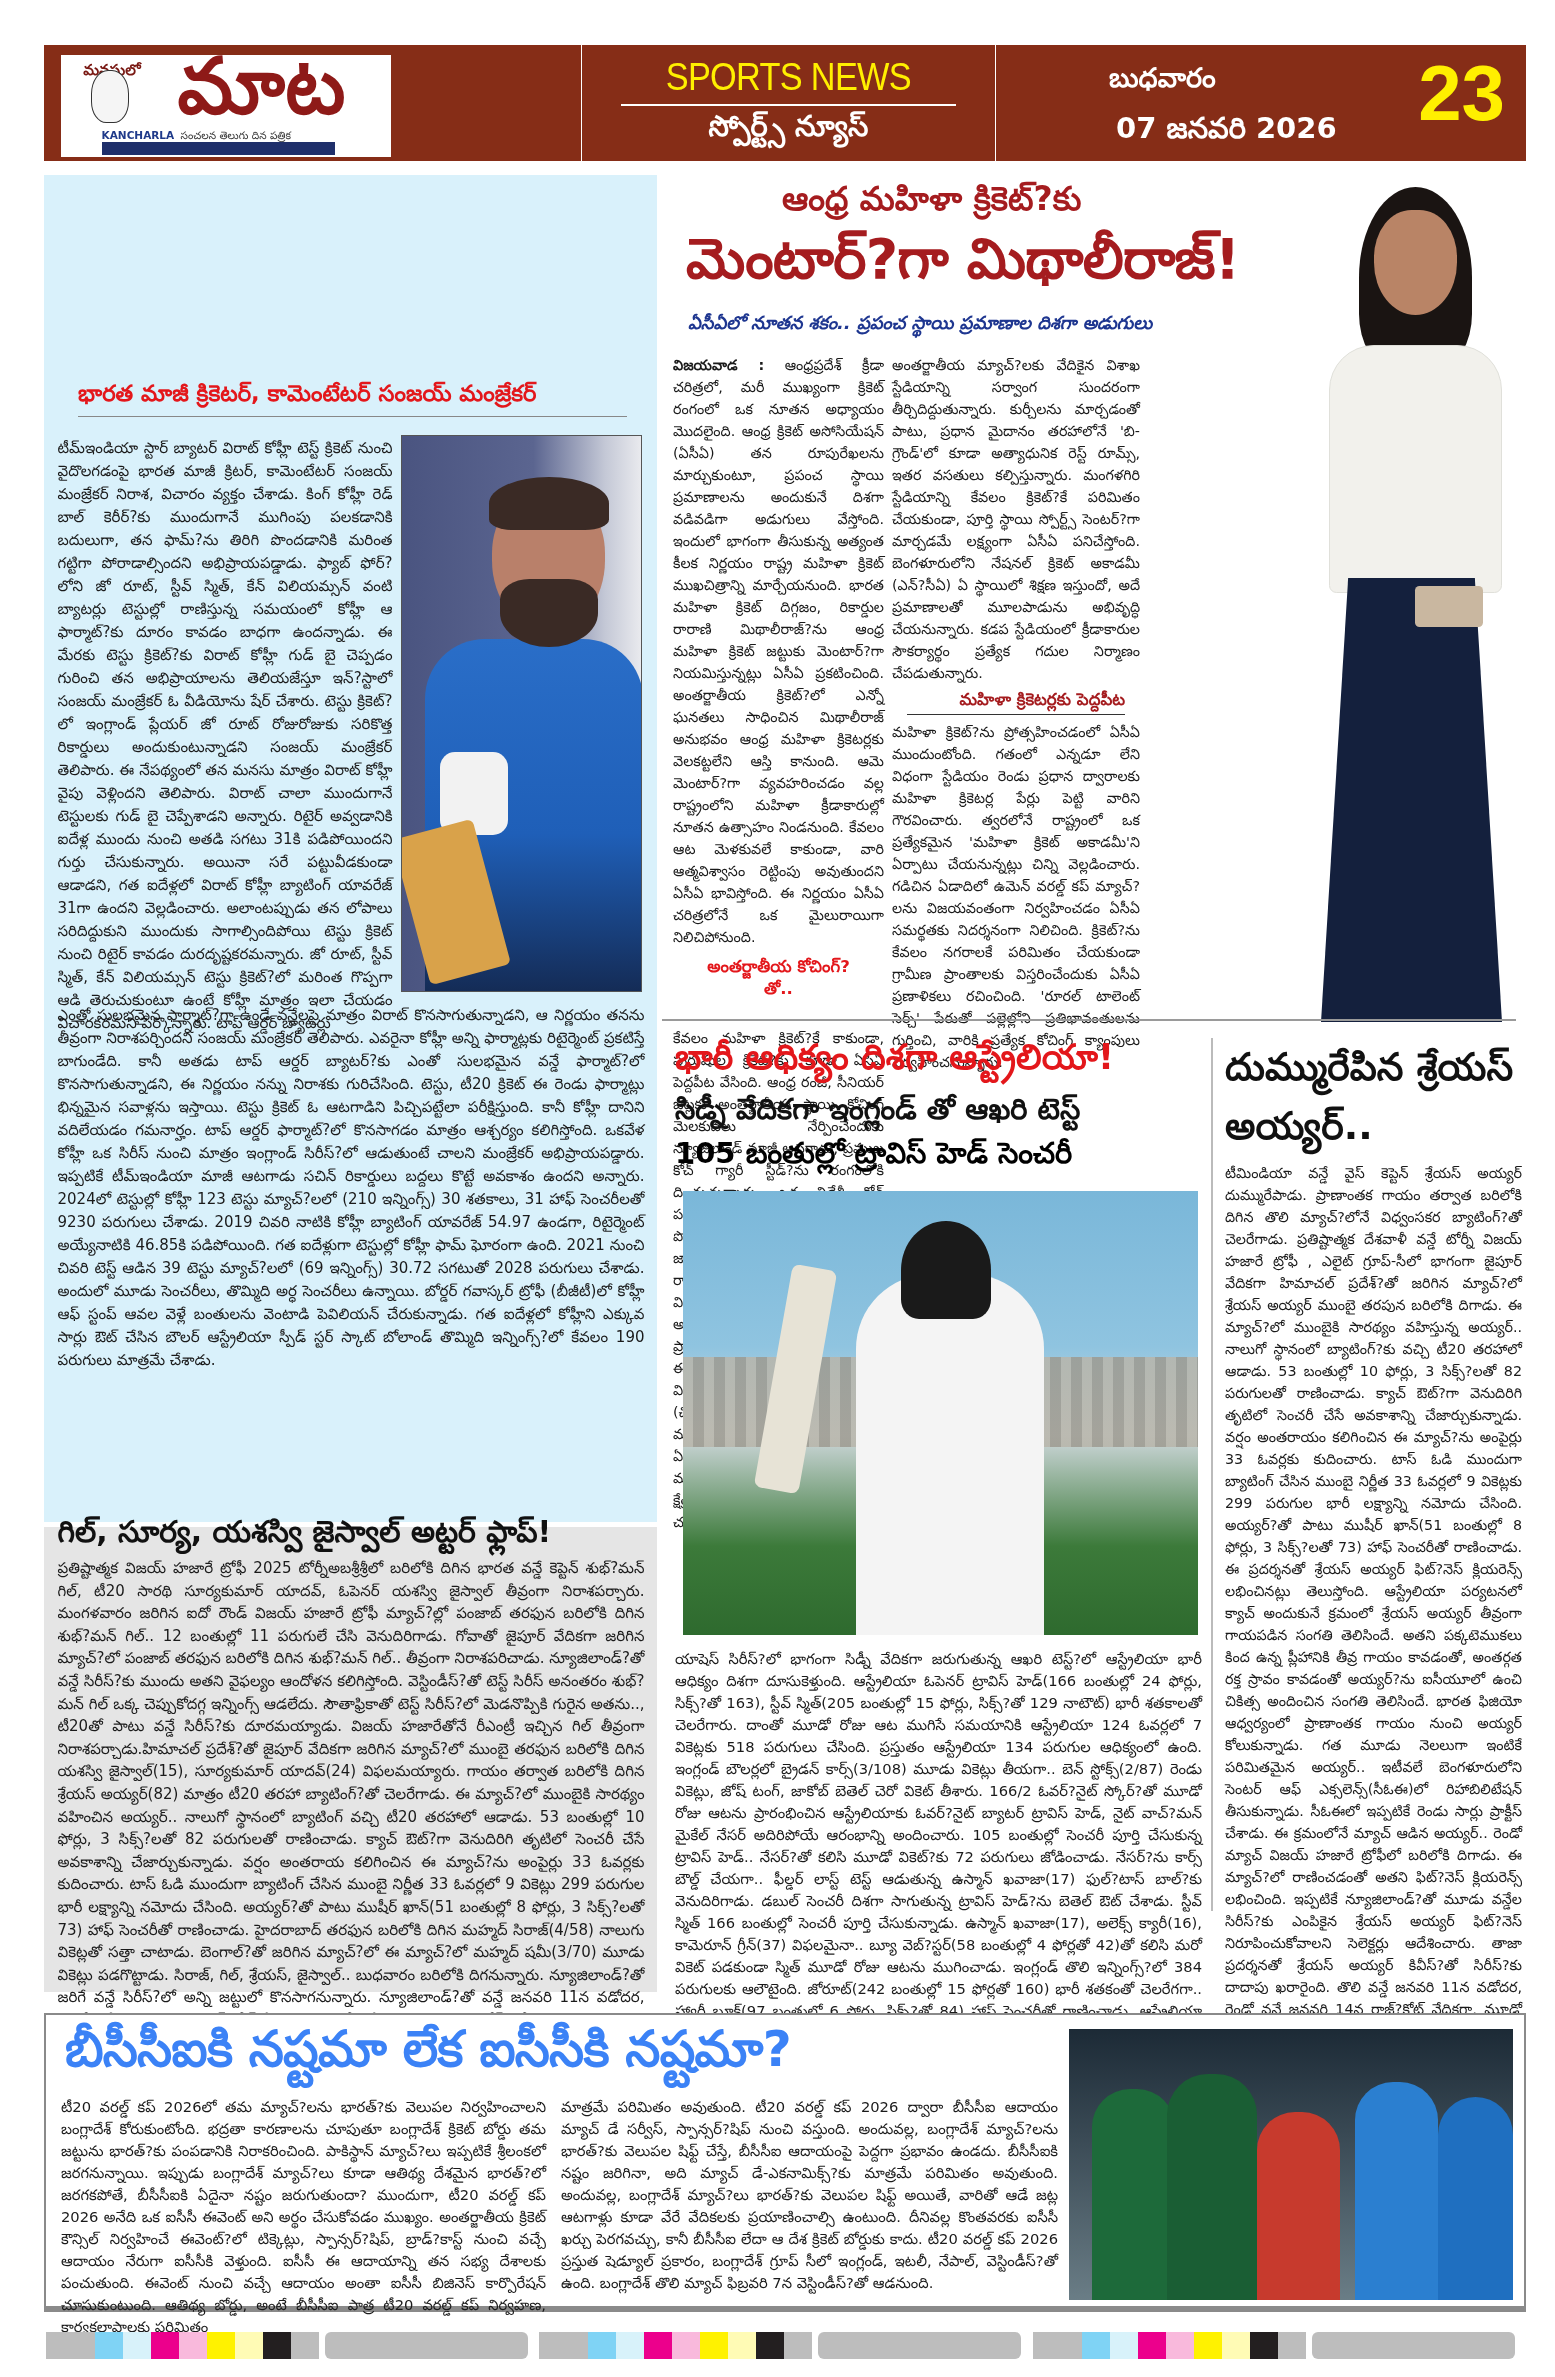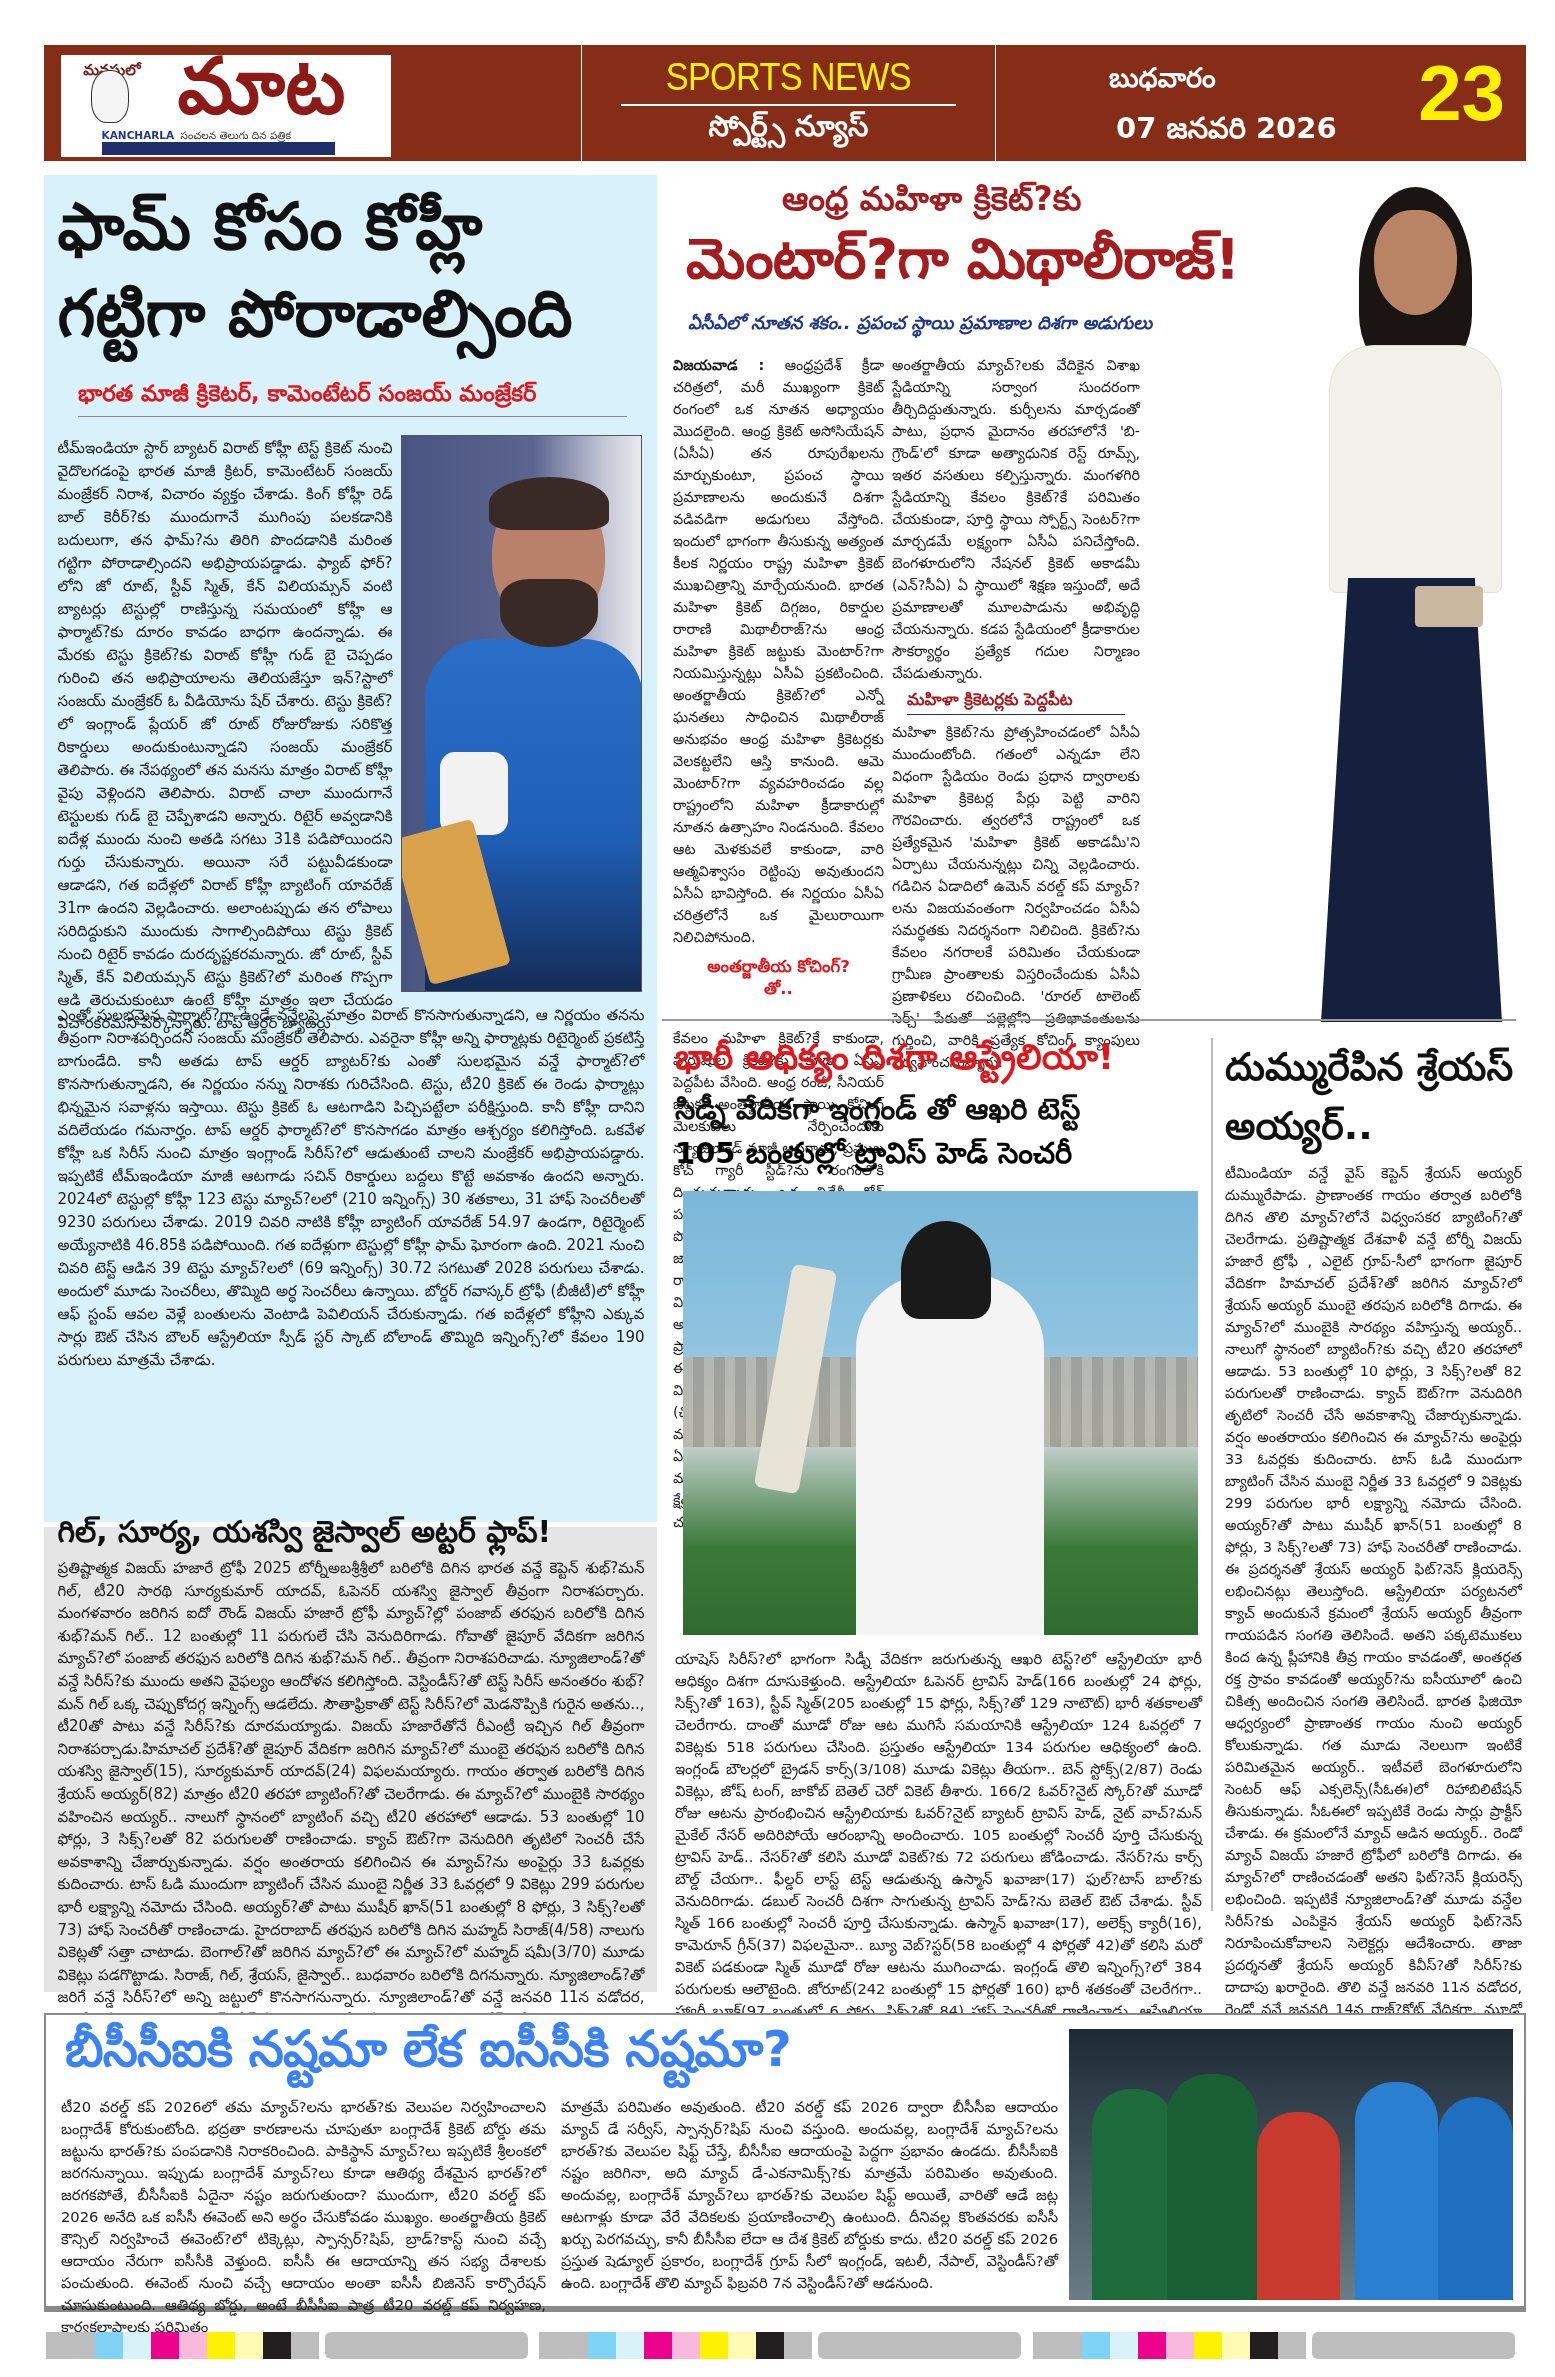--- a/index.html
+++ b/index.html
@@ -45,21 +45,21 @@
   .gill-body { position: absolute; left: 13.5px; top: 30px; width: 587px; font-size: 15px; line-height: 22.6px; text-align: justify; }
 
   
   .mithali-kicker { position: absolute; left: 782px; top: 179px; font-size: 33px; color: #a51c1f; font-weight: bold; }
   .mithali-headline { position: absolute; left: 686px; top: 226px; font-size: 56px; color: #a51c1f; font-weight: bold; letter-spacing: -0.8px; }
   .mithali-sub { position: absolute; left: 688px; top: 312px; font-size: 18px; color: #1e3690; font-weight: bold; font-style: italic; }
   .mithali-col1 { position: absolute; left: 673px; top: 354px; width: 316px; font-size: 14.3px; line-height: 22px; text-align: justify; }
   .mithali-col2 { position: absolute; left: 892px; top: 354px; width: 248px; font-size: 14.3px; line-height: 22px; text-align: justify; }
   .mithali-col1 { width: 211px; }
   .crosshead { font-size: 16.6px; color: #e3171b; font-weight: bold; text-align: center; border-bottom: 0.8px solid #333; margin: 7.5px 22.6px 7.5px 22.6px; padding-bottom: 19px; }
-  .crosshead-2 { font-size: 16.6px; color: #a51c1f; font-weight: bold; text-align: left; border-bottom: 0.8px solid #333; margin: 4.5px 15px 6px 15px; padding-bottom: 3px; }
+  .crosshead-2 { font-size: 16.6px; color: #a51c1f; font-weight: bold; text-align: right; border-bottom: 0.8px solid #333; margin: 4.5px 15px 6px 15px; padding-bottom: 3px; }
   .mithali-photo { position: absolute; left: 1291px; top: 187px; width: 226px; height: 835px; background: #ffffff; overflow: hidden; }
   .mp-hair { position: absolute; left: 68px; top: 0; width: 113px; height: 181px; background: #1a1412; border-radius: 50% 50% 30% 30%; }
   .mp-face { position: absolute; left: 83px; top: 22.6px; width: 83px; height: 105px; background: #b98466; border-radius: 45% 45% 50% 50%; }
   .mp-top { position: absolute; left: 38px; top: 158px; width: 173px; height: 248px; background: #f2f1ec; border-radius: 45px 45px 7.5px 7.5px; border: 0.8px solid #e0e0da; }
   .mp-pants { position: absolute; left: 30px; top: 391px; width: 181px; height: 444px; background: #14203d; clip-path: polygon(15% 0, 85% 0, 100% 100%, 0 100%); }
   .mp-bag { position: absolute; left: 124px; top: 399px; width: 68px; height: 41px; background: #c9b7a0; border-radius: 4.5px; }
   .mithali-divider { position: absolute; left: 662px; top: 1019px; width: 854px; height: 1.5px; background: #9a9a9a; }
 
   
   .aus-headline { position: absolute; left: 675px; top: 1037px; font-size: 35px; color: #e3171b; font-weight: bold; }
@@ -116,21 +116,20 @@
     <div class="section-te">స్పోర్ట్స్ న్యూస్</div>
   </div>
   <div class="mh-date-cell">
     <div class="day-name">బుధవారం</div>
     <div class="date-text">07 జనవరి 2026</div>
     <div class="page-number">23</div>
   </div>
 </div>
 
 <div class="kohli-box">
-  <h1 class="kohli-headline">ఫామ్ కోసం కోహ్లీ గట్టిగా పోరాడాల్సింది</h1>
   <div class="kohli-sub">భారత మాజీ క్రికెటర్, కామెంటేటర్ సంజయ్ మంజ్రేకర్</div>
   <div class="kohli-rule"></div>
   <div class="kohli-photo">
     <div class="kp-body"></div>
     <div class="kp-head"></div>
     <div class="kp-hair"></div>
     <div class="kp-beard"></div>
     <div class="kp-glove"></div>
     <div class="kp-bat"></div>
   </div>

